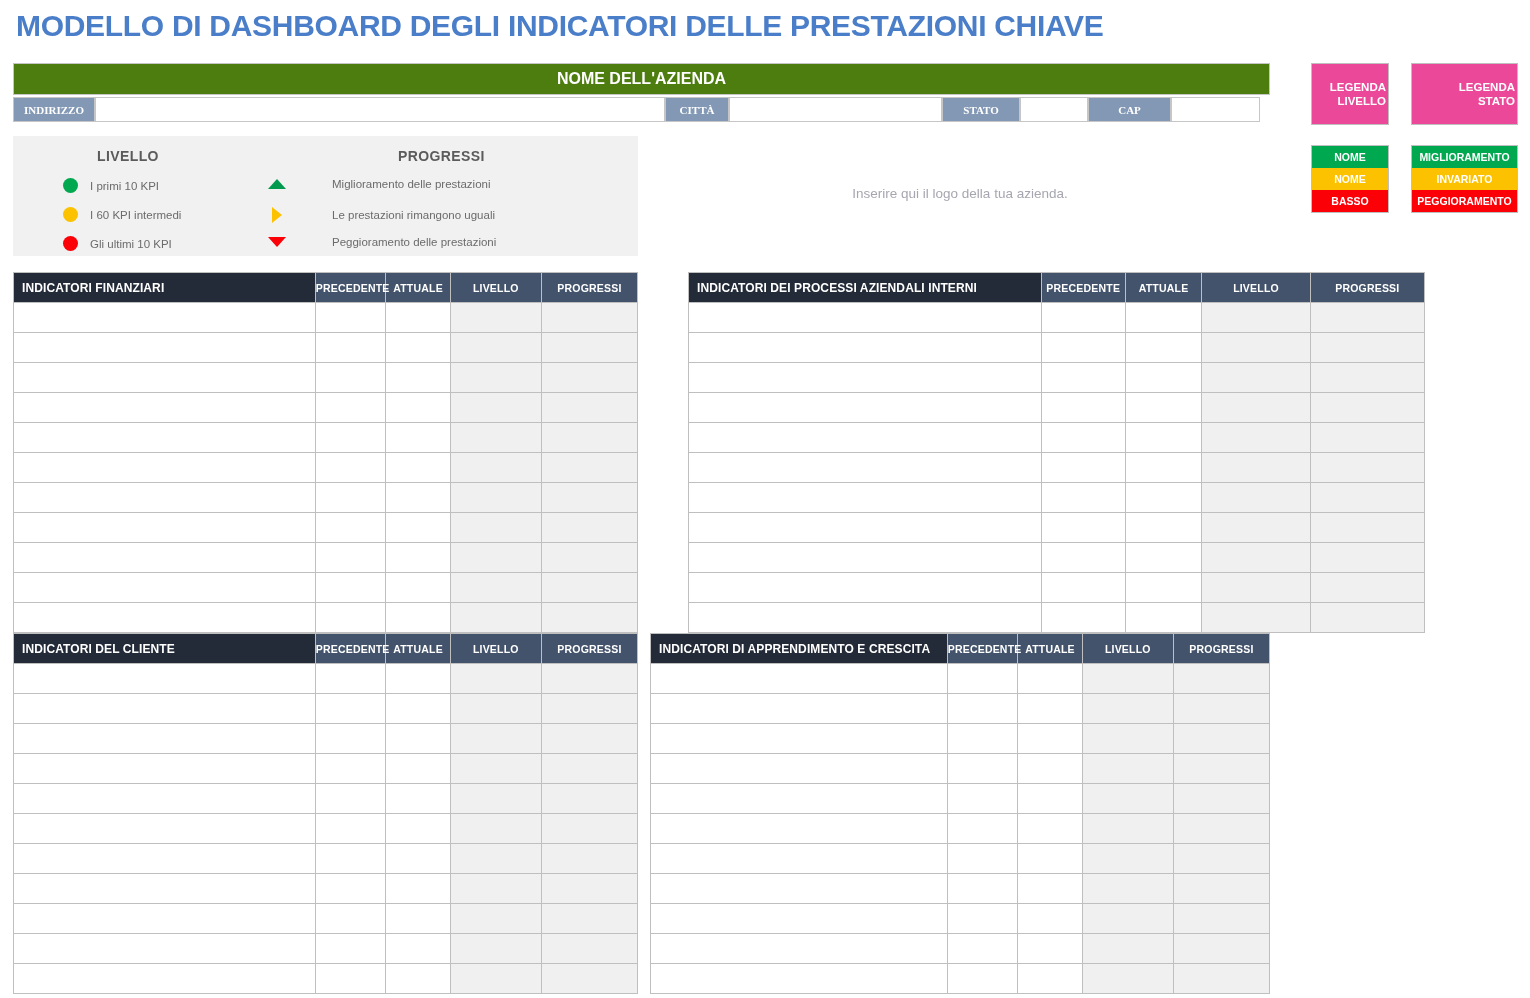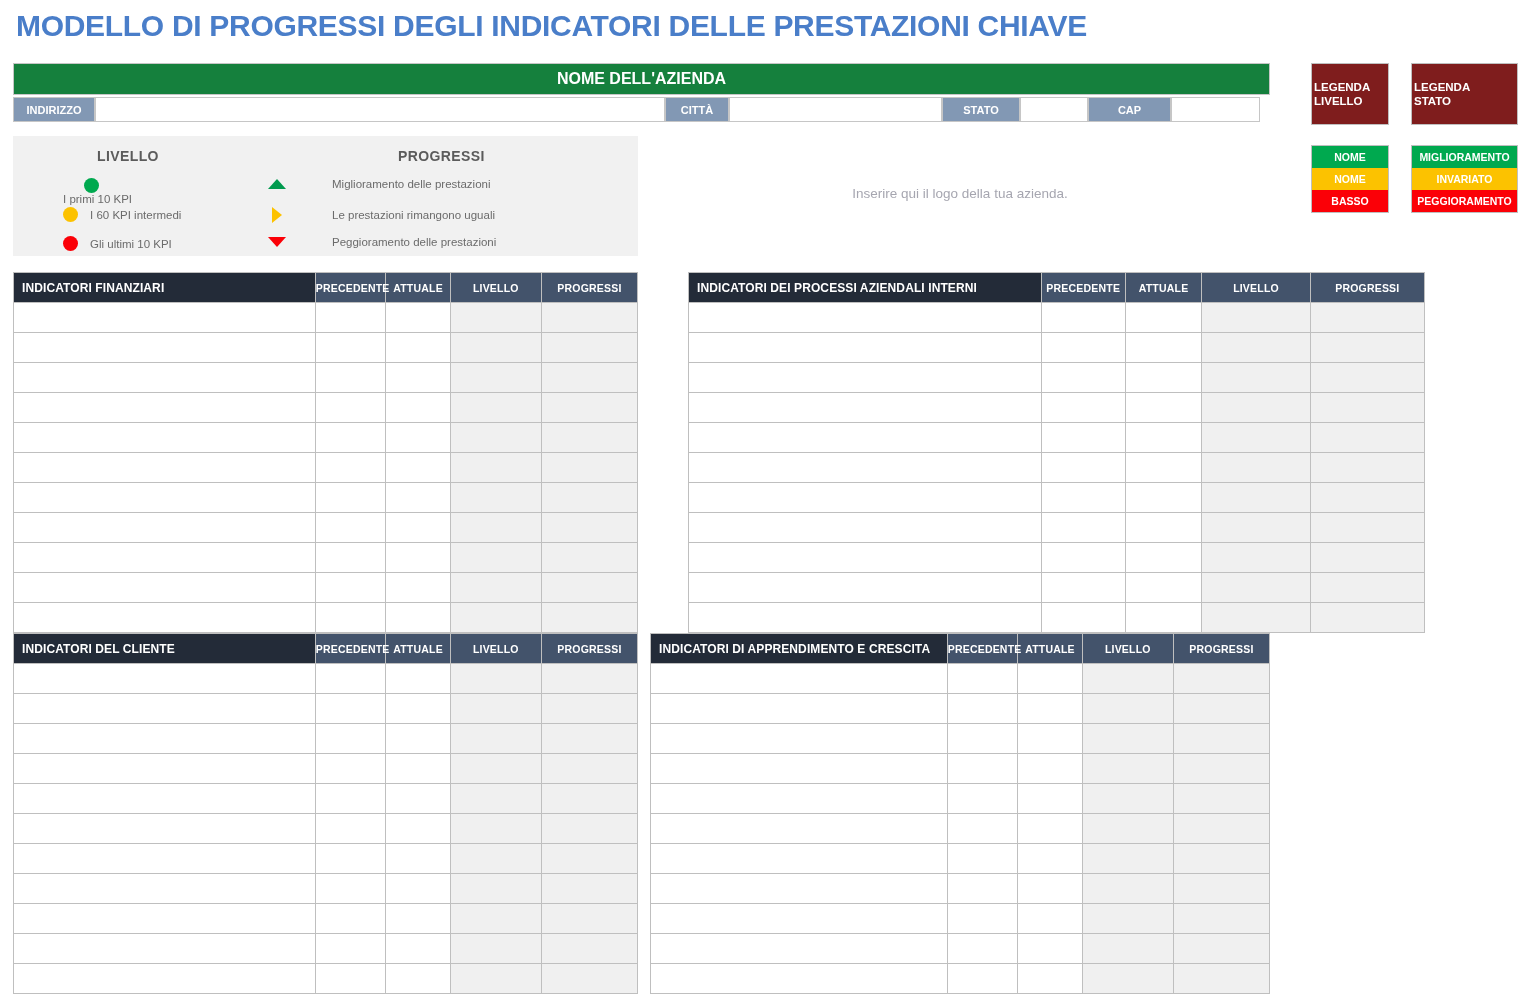--- a/index.html
+++ b/index.html
@@ -29,34 +29,35 @@
 
   
   .company-block {
     position: absolute;
     left: 13px;
     top: 63px;
     width: 1257px;
   }
   .company-name-bar {
     height: 32px;
-    background: #15803d;
+    background: #4d7c0f;
     color: #ffffff;
     font-size: 16px;
     font-weight: bold;
     display: flex;
     align-items: center;
     justify-content: center;
     border: 1px solid #c6c6c6;
     box-sizing: border-box;
   }
   .addr-row {
     display: flex;
     height: 25px;
     margin-top: 2px;
+    font-family: Liberation Serif, serif;
   }
   .addr-label {
     background: #8298b4;
     color: #ffffff;
     font-size: 11px;
     font-weight: bold;
     display: flex;
     align-items: center;
     justify-content: center;
     border: 1px solid #c6c6c6;
@@ -130,21 +131,21 @@
     border-left: 10px solid #fcc200;
     margin-left: 4px;
     margin-right: 18px;
   }
   .tri.down {
     border-left: 9px solid transparent;
     border-right: 9px solid transparent;
     border-top: 10px solid #fb0007;
   }
 
-  .li-l1 { left: 50px;  top: 42px; flex-direction: column; }
+  .li-l1 { left: 50px;  top: 42px; }
   .li-l2 { left: 50px;  top: 71px; }
   .li-l3 { left: 50px;  top: 100px; }
   .li-p1 { left: 255px; top: 42px; }
   .li-p2 { left: 255px; top: 71px; }
   .li-p3 { left: 255px; top: 100px; }
   .li-p1 .lbl, .li-p2 .lbl, .li-p3 .lbl { margin-left: 32px; }
 
   
   .logo-placeholder {
     position: absolute;
@@ -158,32 +159,32 @@
 
   
   .rlegend {
     position: absolute;
     top: 63px;
   }
   .rlegend.livello { left: 1311px; width: 78px; }
   .rlegend.stato   { left: 1411px; width: 107px; }
 
   .rlegend-title {
-    background: #7f1d1d;
+    background: #ec4899;
     color: #ffffff;
     font-size: 11.5px;
     font-weight: bold;
     text-align: center;
     line-height: 14px;
     padding: 30px 2px;
     box-sizing: border-box;
     height: 59px;
     display: flex;
     flex-direction: column;
-    align-items: flex-start;
+    align-items: flex-end;
     justify-content: center;
     border: 1px solid #bfbfbf;
   }
   .rlegend-swatches {
     margin-top: 20px;
     border: 1px solid #bfbfbf;
   }
   .swatch {
     height: 22px;
     display: flex;
@@ -240,21 +241,21 @@
   .kpi-table col.c-att  { width: 63px; }
   .kpi-table col.c-liv  { width: 89px; }
   .kpi-table col.c-prog { width: 94px; }
 
   .kpi-table.t2 col.c-name,
   .kpi-table.t4 col.c-name { width: 290px; }
 </style>
 </head>
 <body>
 
-<div class="page-title">MODELLO DI PROGRESSI DEGLI INDICATORI DELLE PRESTAZIONI CHIAVE</div>
+<div class="page-title">MODELLO DI DASHBOARD DEGLI INDICATORI DELLE PRESTAZIONI CHIAVE</div>
 
 <div class="company-block">
   <div class="company-name-bar">NOME DELL'AZIENDA</div>
   <div class="addr-row">
     <div class="addr-label w-indirizzo-lbl">INDIRIZZO</div>
     <div class="addr-input w-indirizzo-val"></div>
     <div class="addr-label w-citta-lbl">CITTÀ</div>
     <div class="addr-input w-citta-val"></div>
     <div class="addr-label w-stato-lbl">STATO</div>
     <div class="addr-input w-stato-val"></div>

